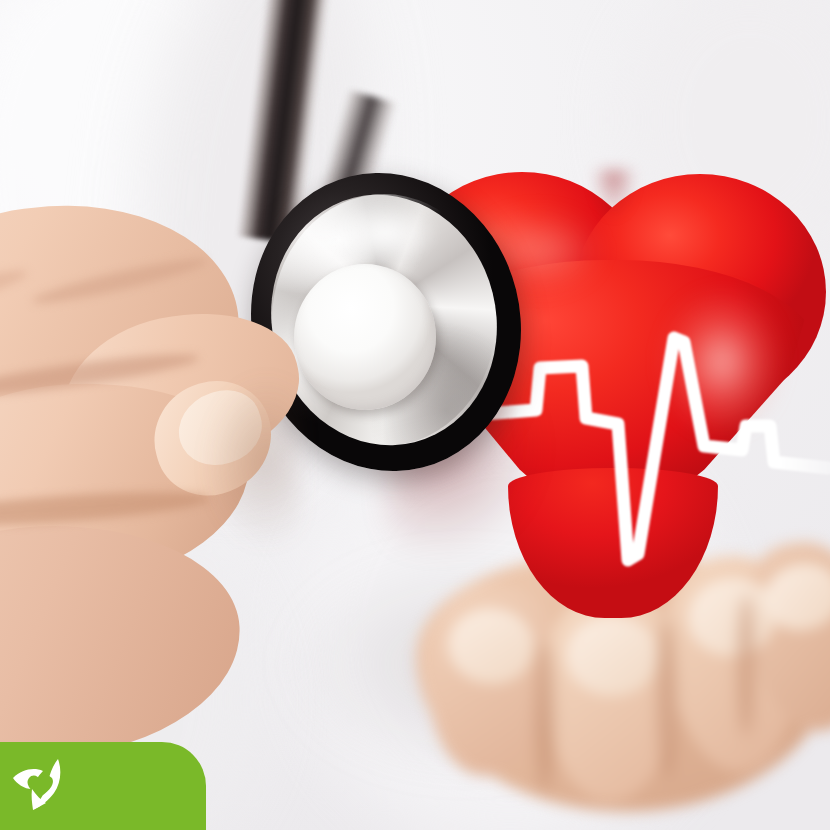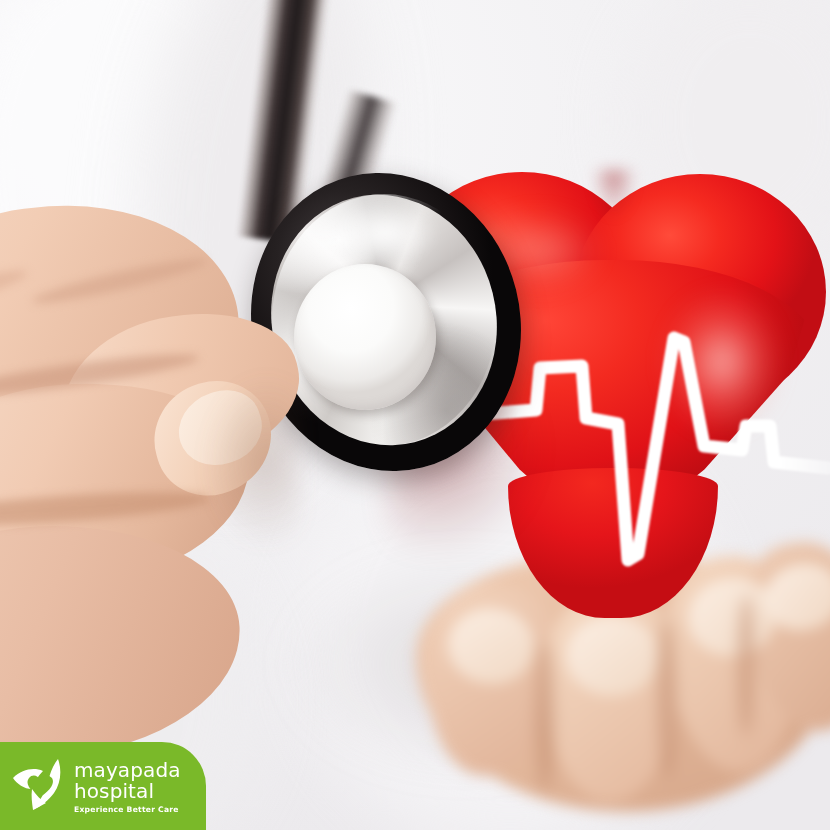--- a/index.html
+++ b/index.html
@@ -322,20 +322,15 @@
 
   <div class="badge">
     <div class="badge-mark">
       <svg viewBox="0 0 64 60" width="64" height="60" aria-hidden="true">
         <path d="M5 22 C14 13 26 11 35 15 C30 20 26 26 24 33 C16 33 9 28 5 22 Z" fill="#ffffff"></path>
         <path d="M50 3 C54 14 53 27 46 37 C41 44 33 50 25 54 C32 45 37 36 40 26 C42 17 45 9 50 3 Z" fill="#ffffff"></path>
         <path d="M44 22 C40 18 34 19 32 24 C30 19 24 18 21 22 C17 27 21 34 32 41 C43 34 47 27 44 22 Z" fill="#7ab929"></path>
         <path d="M24 33 C28 39 33 44 38 47 C33 50 28 52 25 54 C24 47 23 40 24 33 Z" fill="#ffffff"></path>
       </svg>
     </div>
-    <div class="badge-text">
-      <span class="bt-1">mayapada</span>
-      <span class="bt-2">hospital</span>
-      <span class="bt-3">Experience Better Care</span>
-    </div>
   </div>
 
 </div>
 
 </body></html>

